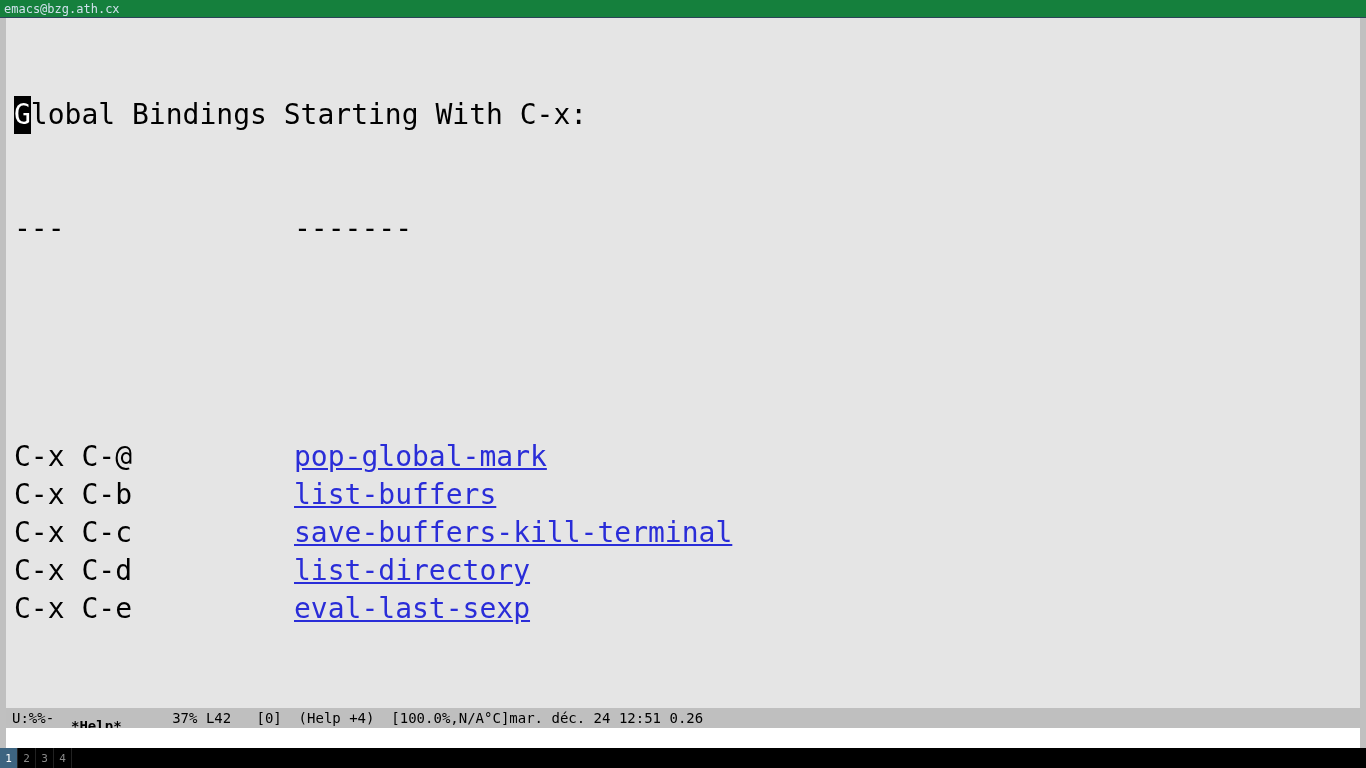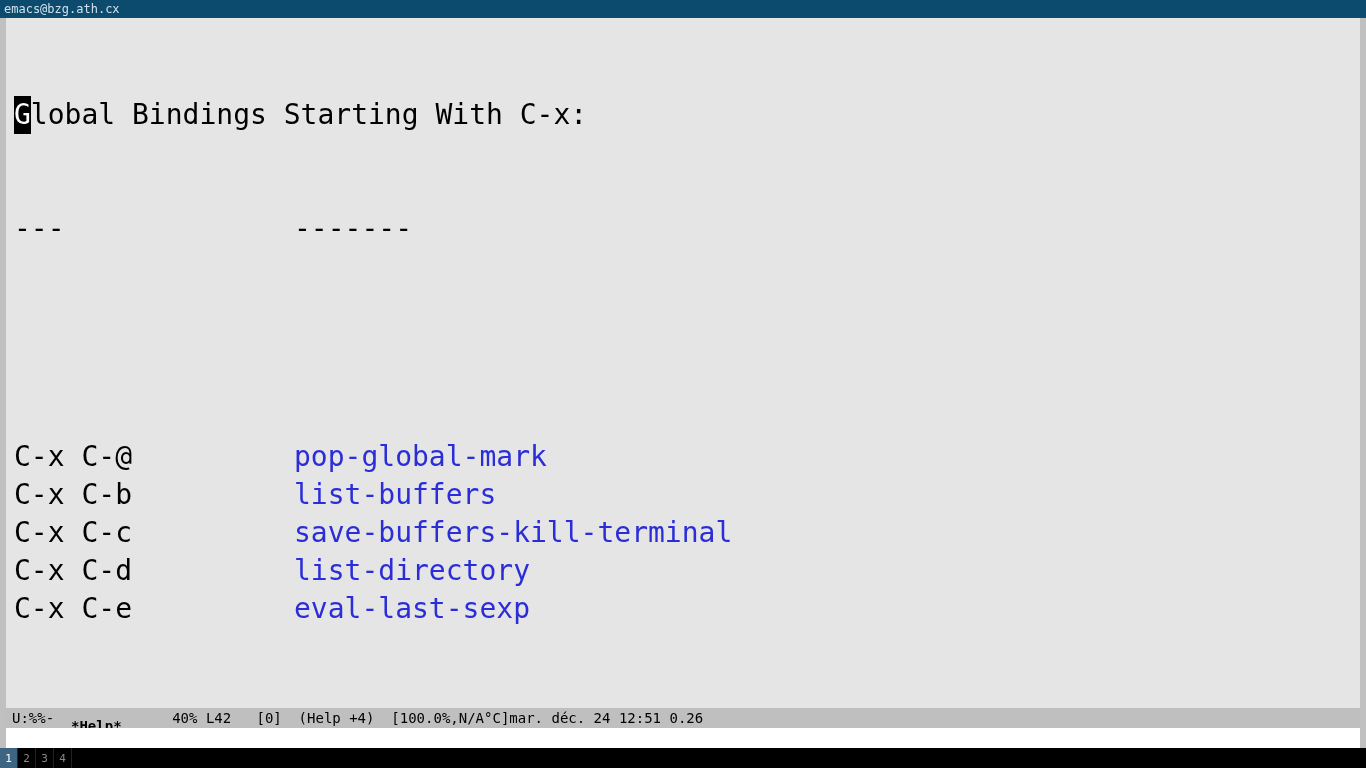--- a/index.html
+++ b/index.html
@@ -1,21 +1,21 @@
 <!DOCTYPE html>
 <html><head>
 <meta charset="utf-8">
 <style>
   * { margin: 0; padding: 0; box-sizing: border-box; }
   html, body { width: 1366px; height: 768px; overflow: hidden; font-family: "DejaVu Sans Mono", "Consolas", monospace; }
   body { display: flex; flex-direction: column; background: #000; }
   
   .titlebar {
     height: 18px;
-    background: #0c4a6e;
+    background: #15803d;
     color: #d0e0ec;
     font-size: 12px;
     padding-left: 4px;
     display: flex;
     align-items: center;
     border-bottom: 1px solid #2a4558;
   }
   
   .editor {
     flex: 1;
@@ -26,21 +26,21 @@
     padding: 2px 8px;
     position: relative;
     overflow: hidden;
     border-left: 6px solid #c0c0c0;
     border-right: 6px solid #c0c0c0;
     white-space: pre;
   }
   
   .editor .row { display: block; height: 38px; }
   .editor .key { display: inline-block; width: 280px; color: #000; }
-  .editor .cmd-link { color: #2a2dd8; cursor: pointer; }
+  .editor .cmd-link { color: #2a2dd8; text-decoration: underline; cursor: pointer; }
   .cursor-block {
     background: #000;
     color: #fff;
     display: inline-block;
   }
   
   .modeline {
     height: 20px;
     background: #bfbfbf;
     color: #000;
@@ -87,21 +87,21 @@
 </div>
 
 <div class="editor">
   <span class="row"><span class="cursor-block">G</span><span>lobal Bindings Starting With C-x:</span></span>
   <span class="row"><span class="key">---</span><span>-------</span></span>
   <span class="row"> </span>
   <div id="binding-rows"><span class="row"><span class="key">C-x C-@</span><span class="cmd-link">pop-global-mark</span></span><span class="row"><span class="key">C-x C-b</span><span class="cmd-link">list-buffers</span></span><span class="row"><span class="key">C-x C-c</span><span class="cmd-link">save-buffers-kill-terminal</span></span><span class="row"><span class="key">C-x C-d</span><span class="cmd-link">list-directory</span></span><span class="row"><span class="key">C-x C-e</span><span class="cmd-link">eval-last-sexp</span></span></div>
 </div>
 
 <div class="modeline">
-  <span>U:%%-  </span><span class="bold">*Help*</span><span>      40% L42</span><span>   [0]  (Help +4)  [100.0%,N/A°C]mar. déc. 24 12:51 0.26</span>
+  <span>U:%%-  </span><span class="bold">*Help*</span><span>      37% L42</span><span>   [0]  (Help +4)  [100.0%,N/A°C]mar. déc. 24 12:51 0.26</span>
 </div>
 
 <div class="minibuf"></div>
 
 <div class="taskbar">
   <div id="ws-container" style="display:flex;">
       <div class="ws active">1</div>
       <div class="ws">2</div>
       <div class="ws">3</div>
       <div class="ws">4</div>

